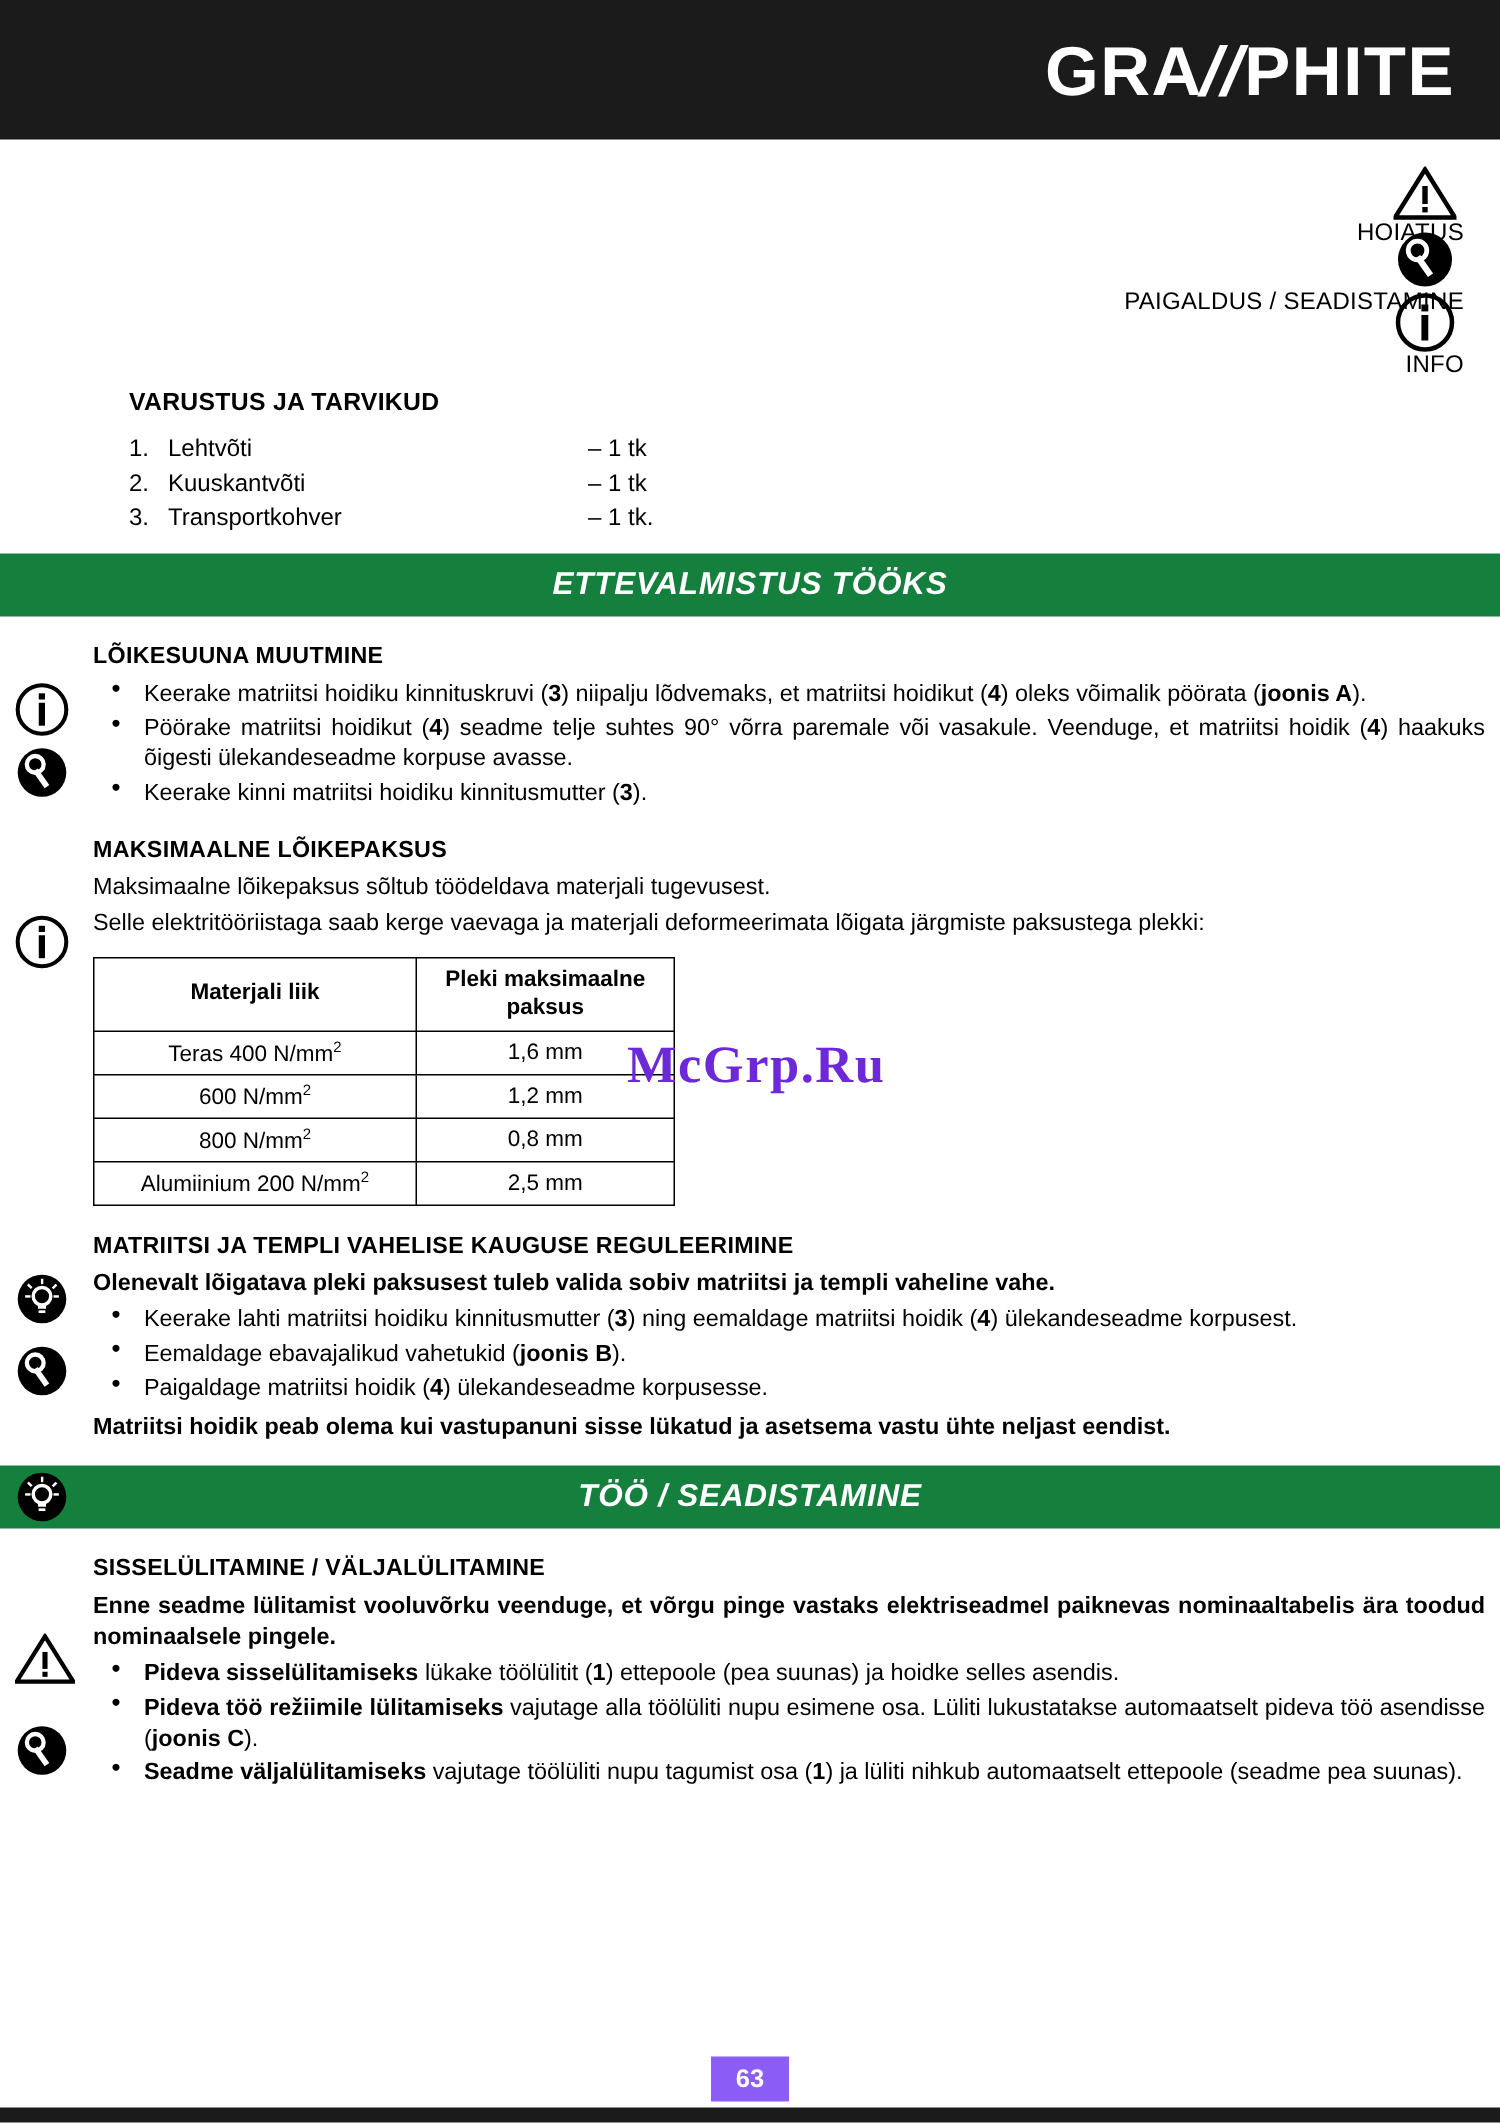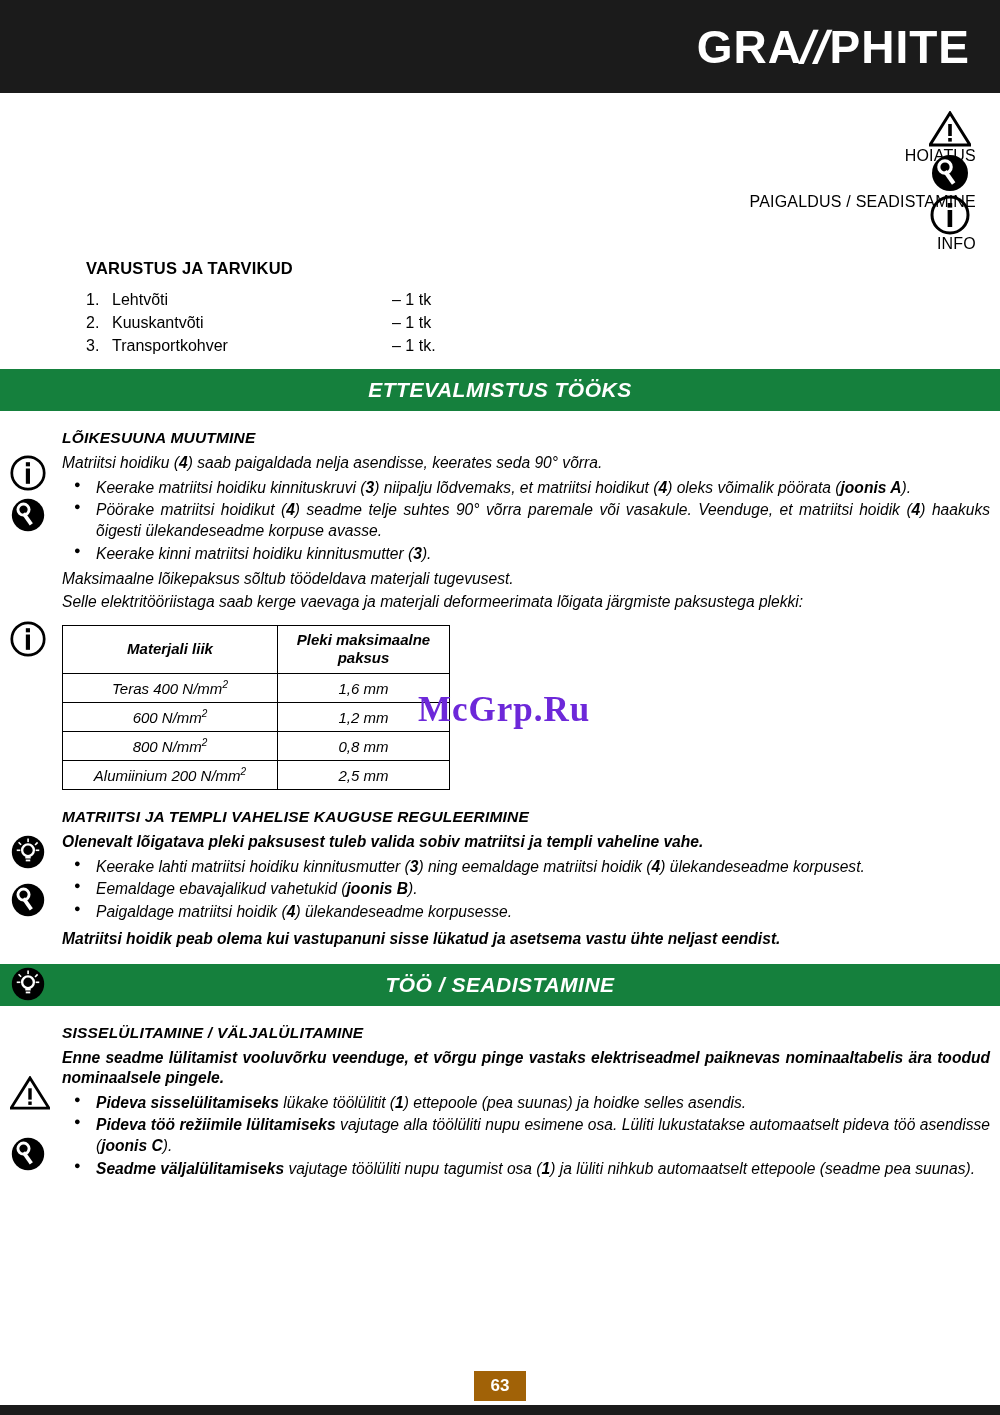--- a/index.html
+++ b/index.html
@@ -58,21 +58,21 @@
     text-align:center;
     font-size:21px;
     font-weight:bold;
     font-style:italic;
     letter-spacing:.5px;
     padding:9px 0;
     margin:12px 0 0 0;
   }
 
   
-  .block { position:relative; padding-left:62px; padding-right:10px;font-style:italic; }
+  .block { position:relative; padding-left:62px; padding-right:10px; }
   .side-icon { position:absolute; left:10px; }
 
   h3.sub {
     font-size:15.5px;
     font-weight:bold;
     margin:18px 0 6px 0;
     letter-spacing:.2px;
   }
   p.para {
     font-size:15.6px;
@@ -126,21 +126,21 @@
     pointer-events:none;
   }
 
   
   .footer {
     position:absolute;
     left:0; right:0; bottom:14px;
     display:flex; justify-content:center;
   }
   .pagenum {
-    background:#a16207;
+    background:#8b5cf6;
     color:#fff;
     font-size:17px;
     font-weight:bold;
     padding:5px 17px;
   }
   .bottom-bar {
     position:absolute; left:0; right:0; bottom:0;
     height:10px; background:#1b1b1b;
   }
 </style>
@@ -225,38 +225,38 @@
     </div>
     <div class="side-icon" style="top:68px;">
       <svg width="36" height="36" viewBox="0 0 40 40">
         <circle cx="20" cy="20" r="18" fill="#000"></circle>
         <circle cx="15" cy="14" r="6.2" fill="none" stroke="#fff" stroke-width="3.2"></circle>
         <rect x="17" y="17" width="4.2" height="15" fill="#fff" transform="rotate(-35 19 24)"></rect>
       </svg>
     </div>
 
     <h3 class="sub">LÕIKESUUNA MUUTMINE</h3>
-    <p class="para"><span>Matriitsi hoidiku (</span><span class="bold">4</span><span>) saab paigaldada nelja asendisse, keerates seda 90° võrra.</span></p>
 
     <ul class="bullets">
       <li>Keerake matriitsi hoidiku kinnituskruvi (<b>3</b>) niipalju lõdvemaks, et matriitsi hoidikut (<b>4</b>) oleks võimalik pöörata (<b>joonis A</b>).</li>
       <li>Pöörake matriitsi hoidikut (<b>4</b>) seadme telje suhtes  90° võrra paremale või vasakule.  Veenduge, et matriitsi hoidik (<b>4</b>) haakuks õigesti ülekandeseadme korpuse avasse.</li>
       <li>Keerake kinni matriitsi hoidiku kinnitusmutter (<b>3</b>).</li>
     </ul>
   </div>
 
   <div class="block">
     <div class="side-icon" style="top:52px;">
       <svg width="36" height="36" viewBox="0 0 40 40">
         <circle cx="20" cy="20" r="18" fill="none" stroke="#000" stroke-width="3"></circle>
         <rect x="17.6" y="8" width="4.6" height="4.6" fill="#000"></rect>
         <rect x="17.6" y="15" width="4.6" height="17" fill="#000"></rect>
       </svg>
     </div>
 
+    <h3 class="sub">MAKSIMAALNE LÕIKEPAKSUS</h3>
     <p class="para">Maksimaalne lõikepaksus sõltub töödeldava materjali tugevusest.</p>
     <p class="para">Selle elektritööriistaga saab kerge vaevaga ja materjali deformeerimata lõigata järgmiste paksustega plekki:</p>
 
     <table class="mat">
       <thead>
         <tr>
           <th class="left">Materjali liik</th>
           <th>Pleki maksimaalne paksus</th>
         </tr>
       </thead>

